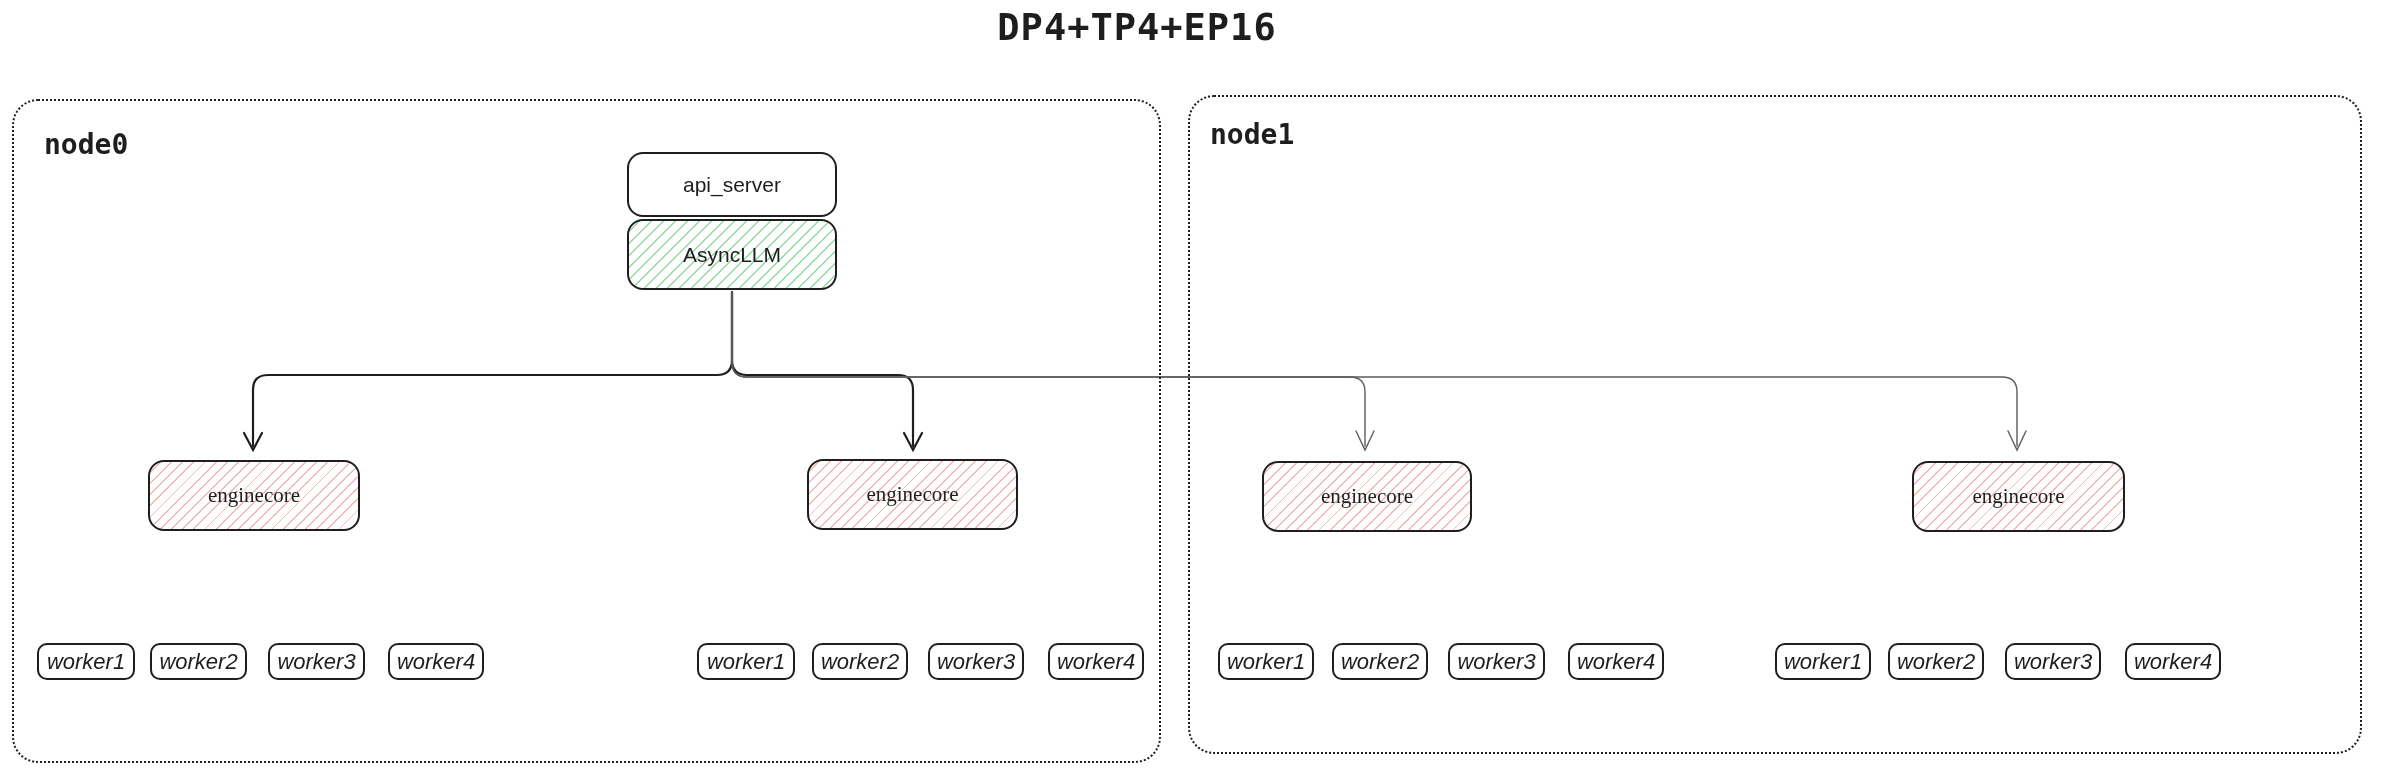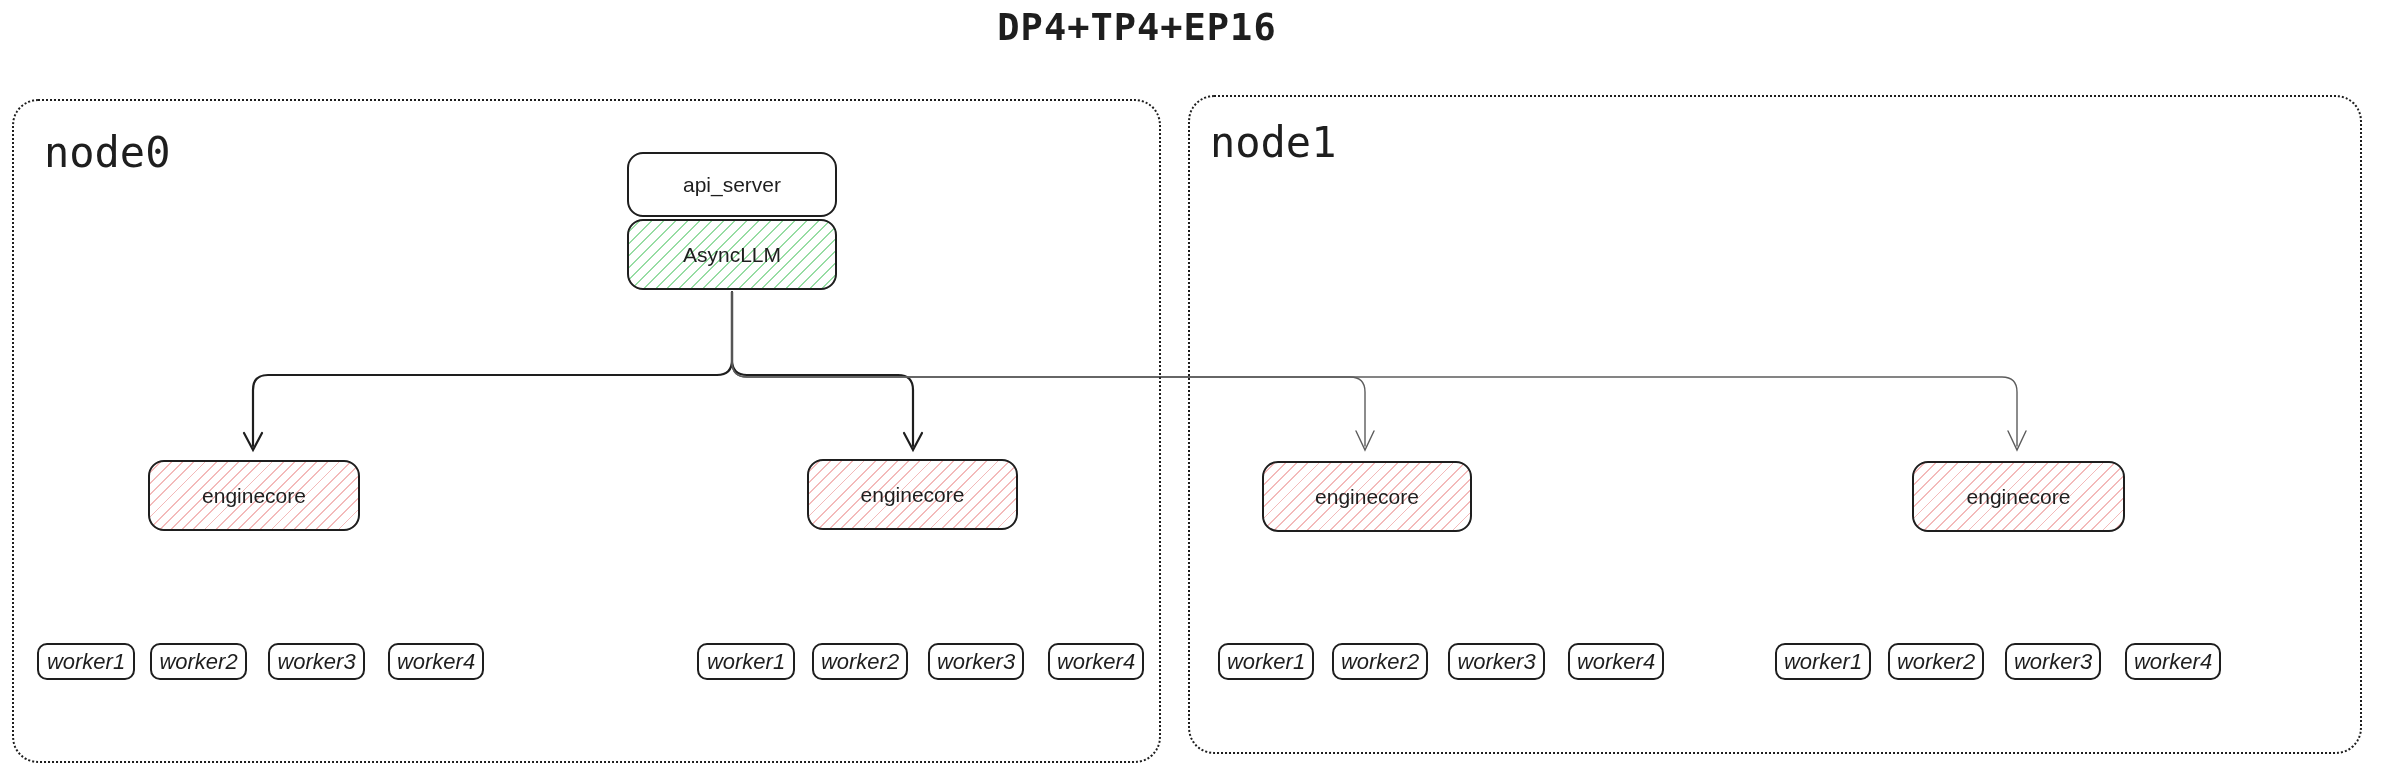--- a/index.html
+++ b/index.html
@@ -33,22 +33,22 @@
 
   .node-box {
     position: absolute;
     border: 2.5px dotted #1e1e1e;
     border-radius: 26px;
     background: transparent;
   }
   .node-label {
     position: absolute;
     font-family: "DejaVu Sans Mono", monospace;
-    font-size: 42px;
-    font-weight: 400;
+    font-size: 28px;
+    font-weight: 700;
     color: #1e1e1e;
     white-space: nowrap;
   }
 
   .shape {
     position: absolute;
     border: 2.2px solid #1e1e1e;
     background: #ffffff;
     display: flex;
     align-items: center;
@@ -70,20 +70,21 @@
         rgba(64,192,87,0) 0px, rgba(64,192,87,0) 7px,
         rgba(64,192,87,0.55) 7px, rgba(64,192,87,0.55) 8.4px),
       #ffffff;
   }
   .hatch-red {
     background:
       repeating-linear-gradient(135deg,
         rgba(224,73,73,0) 0px, rgba(224,73,73,0) 6.6px,
         rgba(224,73,73,0.38) 6.6px, rgba(224,73,73,0.38) 7.9px),
       #ffffff;
+    font-family: Liberation Serif, serif;
   }
 
   svg.edges {
     position: absolute;
     left: 0; top: 0;
     width: 2383px;
     height: 773px;
     pointer-events: none;
   }
 </style>

